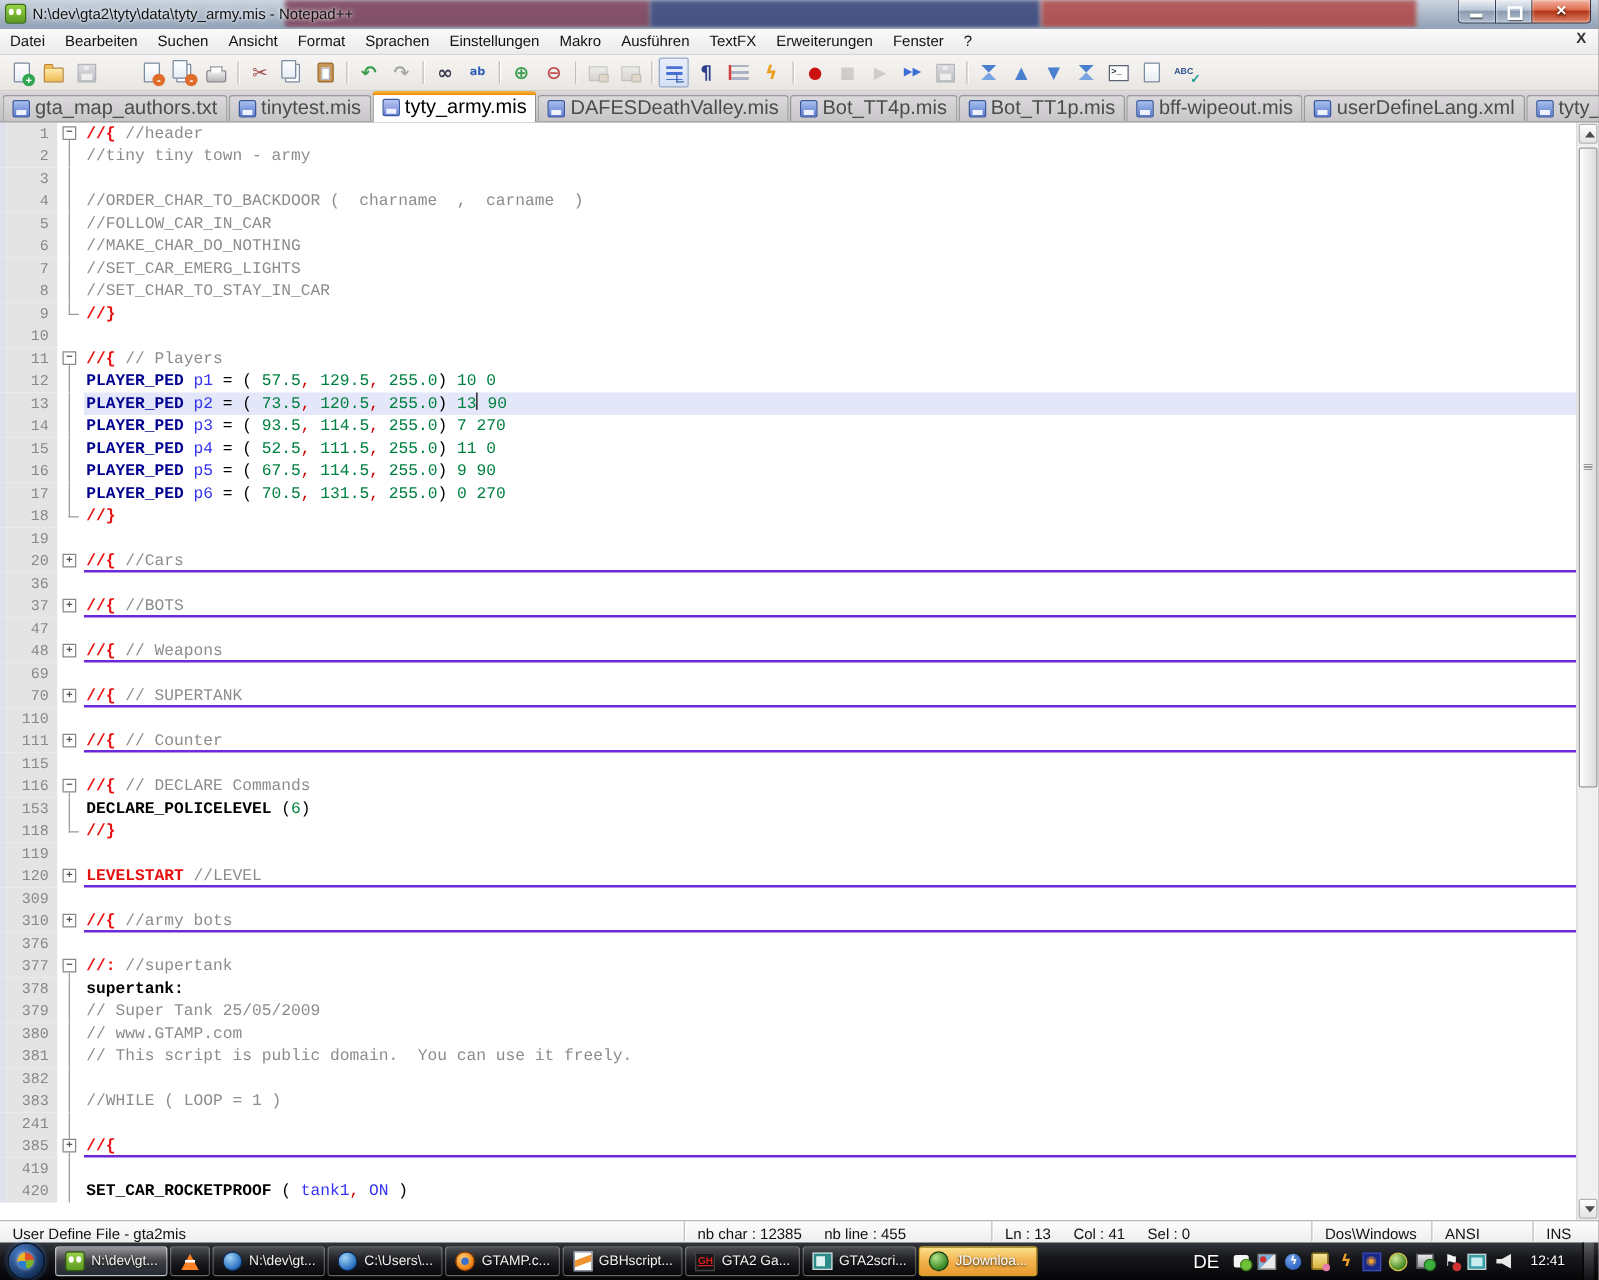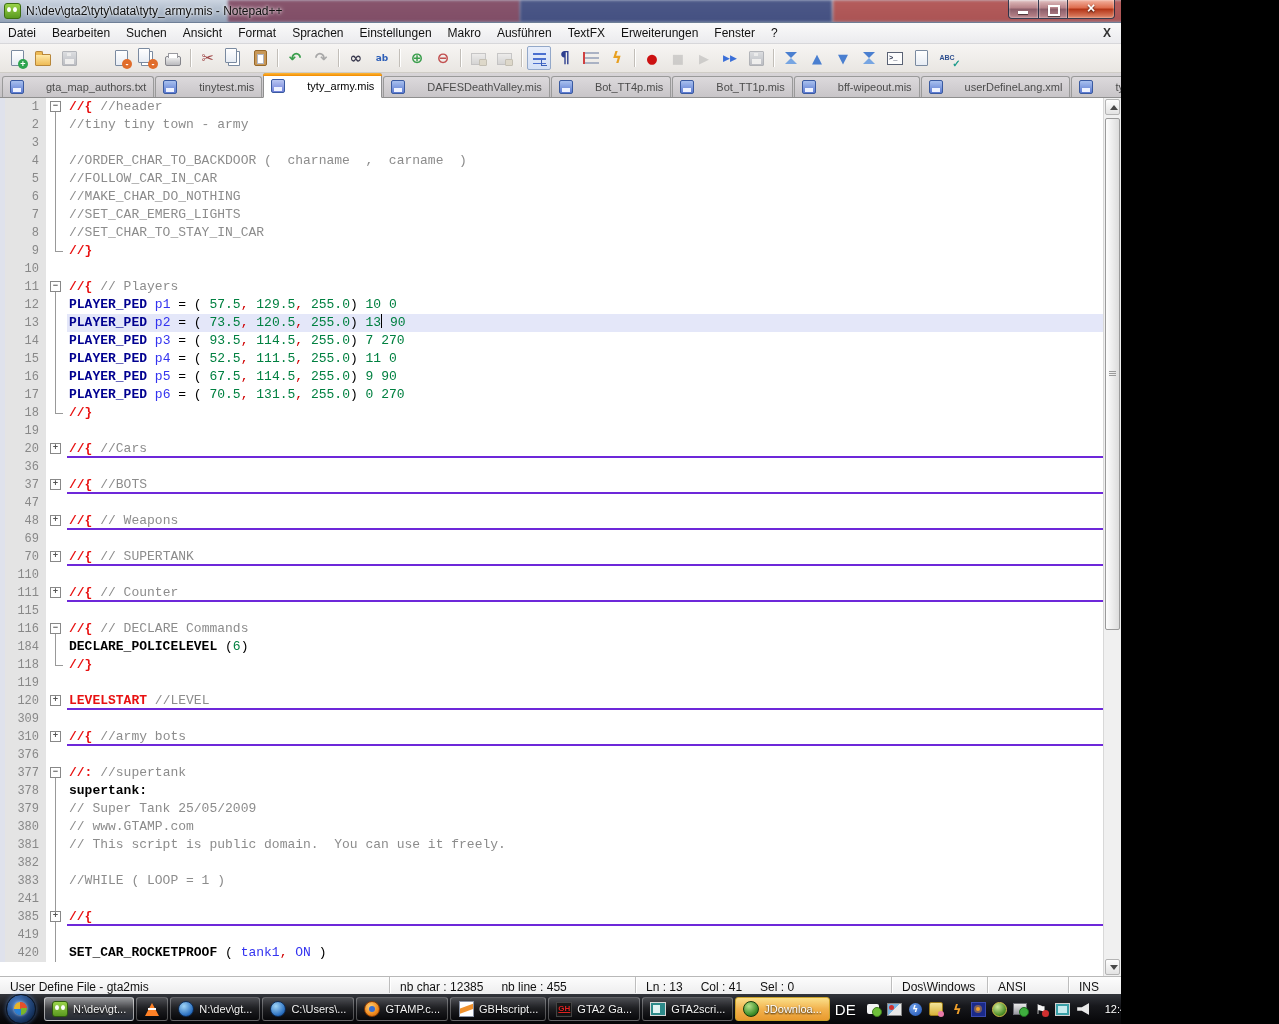--- a/index.html
+++ b/index.html
@@ -1,16 +1,16 @@
 <!DOCTYPE html>
 <html><head>
 <meta charset="utf-8">
 <style>
   html,body{margin:0;padding:0;background:#000;}
-  .window{position:relative;width:1121px;height:1024px;overflow:hidden;font-family:"Liberation Sans",sans-serif;background:#fff;}
+  .window{position:relative;width:1279px;height:1024px;overflow:hidden;font-family:"Liberation Sans",sans-serif;background:#fff;}
 
   
   .titlebar{position:relative;height:22px;background:linear-gradient(180deg,#ccd5e1,#a8b5c6 60%,#93a2b7);border-bottom:1px solid #6e7f96;overflow:hidden;}
   .blob{position:absolute;top:0;height:22px;filter:blur(1.5px);}
   .blob1{left:228px;width:292px;background:rgba(125,62,88,.85);}
   .blob2{left:520px;width:312px;background:rgba(54,66,120,.85);}
   .blob3{left:833px;width:300px;background:rgba(176,66,62,.82);}
   .titlebar-inner{position:absolute;left:0;top:0;right:0;height:22px;display:flex;align-items:center;}
   .npp-icon{width:15px;height:14px;margin:0 5px 0 4px;border-radius:3px;background:linear-gradient(180deg,#9ad34a,#5a9a20);border:1px solid #3d6e12;position:relative;flex:none;}
   .npp-icon::before{content:"";position:absolute;left:2px;top:3px;width:4px;height:5px;background:#fff;border-radius:50%;box-shadow:6px 0 0 #fff;}
@@ -18,21 +18,21 @@
   .caption-buttons{position:absolute;top:0;right:6px;display:flex;}
   .cap-btn{height:18px;border:1px solid rgba(25,40,65,.85);border-top:none;background:linear-gradient(180deg,rgba(255,255,255,.6),rgba(190,205,225,.35) 45%,rgba(80,100,130,.4) 50%,rgba(220,230,245,.35));position:relative;box-shadow:inset 0 0 2px rgba(255,255,255,.8);}
   .cap-min{width:29px;border-radius:0 0 0 4px;}
   .cap-max{width:28px;border-left:none;border-right:none;}
   .cap-close{width:46px;border-radius:0 0 4px 0;background:linear-gradient(180deg,#f3b2a0,#dd6a4b 45%,#b23315 50%,#e0876a);}
   .cap-min::after{content:"";position:absolute;left:9px;bottom:4px;width:10px;height:3px;background:#fff;box-shadow:0 1px 1px rgba(0,0,0,.6);}
   .cap-max::after{content:"";position:absolute;left:9px;top:5px;width:8px;height:7px;border:2px solid #fff;box-shadow:0 1px 1px rgba(0,0,0,.5);}
   .cap-close::after{content:"×";position:absolute;left:0;right:0;top:0;text-align:center;font:bold 14px/17px "Liberation Sans",sans-serif;color:#fff;text-shadow:0 1px 2px rgba(0,0,0,.7);}
 
   
-  .menubar{height:20px;background:linear-gradient(180deg,#fafafa,#ebebee);border-bottom:1px solid #d7d7da;display:flex;align-items:center;font-size:12px;color:#111;}
+  .menubar{height:20px;background:linear-gradient(180deg,#fafafa,#ebebee);border-bottom:1px solid #d7d7da;display:flex;font-size:12px;color:#111;}
   .menu-item{padding:0 8px;line-height:20px;cursor:default;}
   .menu-spacer{flex:1;}
   .menu-close{padding:0 10px;font-weight:bold;color:#333;}
 
   
   .toolbar{height:28px;background:linear-gradient(180deg,#f7f5f3,#e9e6e2);border-bottom:1px solid #cfccc6;display:flex;align-items:center;padding-left:4px;}
   .tb-sep{width:1px;height:18px;background:#c2beb8;box-shadow:1px 0 0 #fff;margin:0 4px;flex:none;}
   .tbtn{width:22px;height:22px;margin:0 1px;border:1px solid transparent;border-radius:2px;display:flex;align-items:center;justify-content:center;position:relative;flex:none;}
   .tbtn.pressed{border-color:#93a8c9;background:linear-gradient(180deg,#e8eefb,#d4e0f5);}
   .tbtn.disabled{opacity:.38;filter:grayscale(75%);}
@@ -61,21 +61,21 @@
   .i-hourglass{width:12px;height:12px;position:relative;}
   .i-hourglass::before{content:"";position:absolute;left:0;top:0;border-left:6px solid transparent;border-right:6px solid transparent;border-top:6px solid #4a7fd0;}
   .i-hourglass::after{content:"";position:absolute;left:0;bottom:0;border-left:6px solid transparent;border-right:6px solid transparent;border-bottom:6px solid #77a5e2;}
   .i-console{width:14px;height:11px;background:#fdfdfd;border:1px solid #5a6274;position:relative;}
   .i-console::before{content:">_";position:absolute;left:1px;top:0;font:bold 7px/10px "Liberation Mono",monospace;color:#28304a;}
   .i-abc{font:bold 7px/8px "Liberation Sans",sans-serif;color:#2e4f8f;position:relative;}
   .i-abc::after{content:"✓";position:absolute;right:-6px;bottom:-6px;color:#1a9a8a;font-size:10px;}
 
   
   .tabbar{height:24px;background:linear-gradient(180deg,#d8d5d8,#c4c1c4);border-bottom:1px solid #8f8f8f;display:flex;align-items:flex-end;padding-left:2px;position:relative;z-index:2;}
-  .tab{height:20px;display:flex;align-items:center;gap:22px;padding:0 7px;margin-right:1px;background:linear-gradient(180deg,#dcd9dc,#c8c5c8);border:1px solid #9a9a9a;border-bottom:none;border-radius:3px 3px 0 0;font-size:11px;color:#4c4c4c;white-space:nowrap;position:relative;}
+  .tab{height:20px;display:flex;align-items:center;gap:4px;padding:0 7px;margin-right:1px;background:linear-gradient(180deg,#dcd9dc,#c8c5c8);border:1px solid #9a9a9a;border-bottom:none;border-radius:3px 3px 0 0;font-size:16px;color:#4c4c4c;white-space:nowrap;position:relative;}
   .tab.active{height:23px;background:#fff;color:#000;border-color:#8f8f8f;margin-bottom:-1px;border-bottom:1px solid #fff;z-index:3;}
   .tab.active::before{content:"";position:absolute;left:-1px;right:-1px;top:-1px;height:3px;background:linear-gradient(180deg,#ffb838,#f08a00);border-radius:3px 3px 0 0;}
   .tab-floppy{width:12px;height:12px;background:linear-gradient(#a8c0ee,#5b79d0);border:1px solid #3a5aa0;border-radius:2px;position:relative;flex:none;}
   .tab-floppy::after{content:"";position:absolute;left:2px;bottom:1px;right:2px;height:4px;background:#eef2ff;}
   .tab.active .tab-floppy{background:linear-gradient(#b9c6f2,#6e7fd8);}
 
   
   .editor{position:relative;height:878px;background:#fff;overflow:hidden;font-family:"Liberation Mono","DejaVu Sans Mono",monospace;font-size:13px;}
   .code-rows{position:absolute;left:0;top:0;right:18px;}
   .row{display:flex;height:18px;line-height:18px;}
@@ -588,21 +588,21 @@
           <span class="margin-strip"></span>
           <span class="lnum">116</span>
           <span class="foldcell">
             <span class="fbox">−</span>
             <span class="fl-below"></span>
           </span>
           <span class="codetext"><span class="c-fold">//{</span><span class="c-plain"> </span><span class="c-cmt">// DECLARE Commands</span></span>
         </div>
         <div class="row">
           <span class="margin-strip"></span>
-          <span class="lnum">184</span>
+          <span class="lnum">153</span>
           <span class="foldcell">
             <span class="fl-full"></span>
           </span>
           <span class="codetext"><span class="c-bold">DECLARE_POLICELEVEL</span><span class="c-plain"> (</span><span class="c-num">6</span><span class="c-plain">)</span></span>
         </div>
         <div class="row">
           <span class="margin-strip"></span>
           <span class="lnum">118</span>
           <span class="foldcell">
             <span class="fl-endv"></span>

